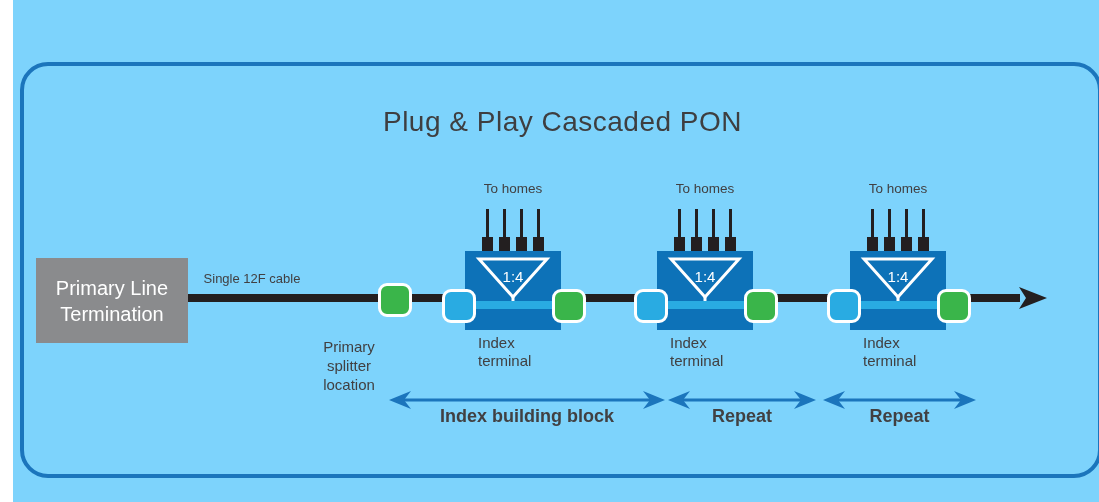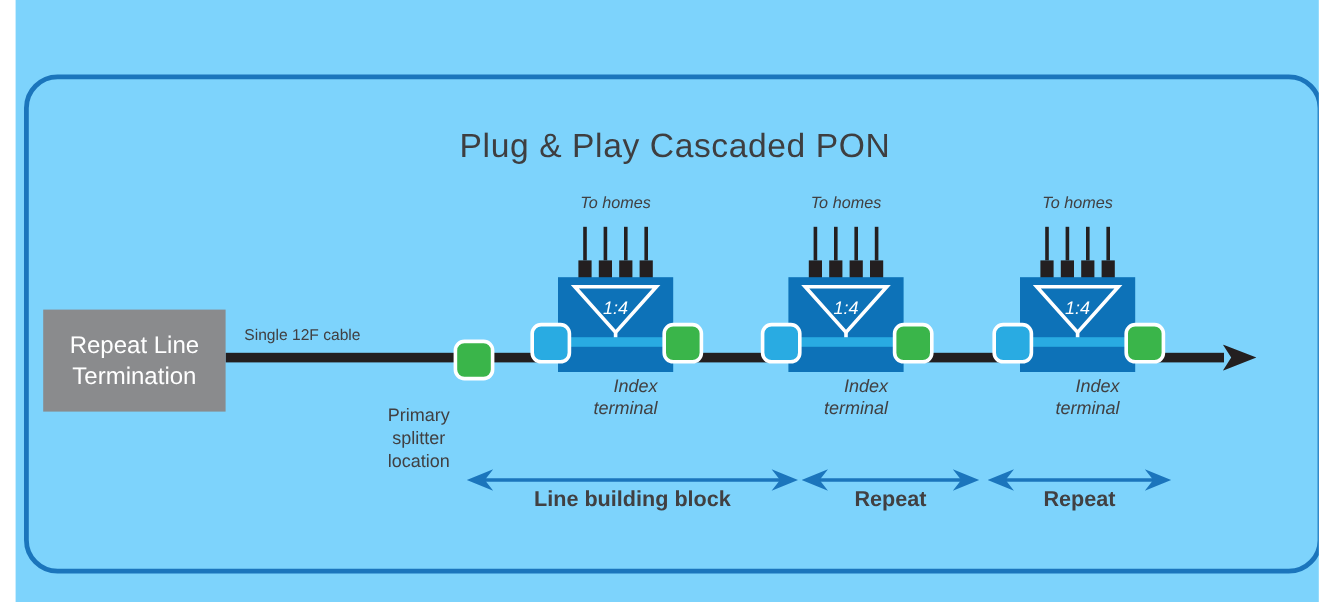--- a/index.html
+++ b/index.html
@@ -33,34 +33,34 @@
     position:absolute;width:34px;height:34px;box-sizing:border-box;
     border:3px solid #ffffff;border-radius:9px;z-index:5;
   }
   .connector.green{background:#3ab54a;}
   .connector.cyan{background:#29abe2;}
   .splitter-out{left:365px;top:283px;}
   .splitter-label{
     position:absolute;left:291px;top:338px;width:90px;text-align:center;
     font-size:15px;line-height:1.26;color:#414042;
   }
-  .terminal{position:absolute;top:156px;width:120px;height:200px;font-style:italic;}
+  .terminal{position:absolute;top:176px;width:120px;height:200px;}
   .t1{left:440px;} .t2{left:632px;} .t3{left:825px;}
   .homes-label{
     position:absolute;top:5px;left:0;width:100%;text-align:center;
     font-size:13.5px;color:#414042;
   }
   .pin-line{position:absolute;top:33px;width:3px;height:28px;background:#231f20;}
   .pin-plug{position:absolute;top:61px;width:11px;height:15px;background:#231f20;}
   .terminal-box{position:absolute;left:12px;top:75px;width:96px;height:79px;background:#0d72b8;z-index:1;}
   .pass-line{position:absolute;left:2px;right:2px;top:125px;height:8px;background:#29abe2;z-index:2;}
   .conn-in{left:-11px;top:113px;}
   .conn-out{left:99px;top:113px;}
   .terminal-label{
-    position:absolute;top:158px;left:25px;width:70px;text-align:right;
+    position:absolute;top:158px;left:25px;width:70px;text-align:left;
     font-size:15px;line-height:1.2;color:#414042;
   }
   .span-arrow{position:absolute;top:390px;height:20px;}
   .sa1{left:376px;width:276px;}
   .sa2{left:655px;width:148px;}
   .sa3{left:810px;width:153px;}
   .span-label{
     position:absolute;top:406px;text-align:center;font-size:18px;font-weight:bold;color:#414042;
   }
   .sl1{left:376px;width:276px;}
@@ -78,21 +78,21 @@
   <div class="title">Plug &amp; Play Cascaded PON</div>
 
   <div class="main-line"></div>
   <div class="main-arrowhead">
     <svg width="28" height="22" viewBox="0 0 28 22">
         <polygon points="0,0 28,11 0,22 7,11" fill="#231f20"></polygon>
       </svg>
   </div>
 
   <div class="olt-box">
-    <span>Repeat Line Termination</span>
+    <span>Primary Line Termination</span>
   </div>
 
   <div class="cable-label">Single 12F cable</div>
 
   <div class="connector green splitter-out"></div>
   <div class="splitter-label">Primary splitter location</div>
 
   <div class="terminal t1">
     <div class="homes-label">To homes</div>
     <div>
@@ -183,17 +183,17 @@
     </svg>
   </div>
   <div class="span-arrow sa3">
     <svg width="153" height="20" viewBox="0 0 153 20">
       <line x1="12" y1="10" x2="141" y2="10" stroke="#1b75bc" stroke-width="3"></line>
       <polygon points="22,1 0,10 22,19 15,10" fill="#1b75bc"></polygon>
       <polygon points="131,1 153,10 131,19 138,10" fill="#1b75bc"></polygon>
     </svg>
   </div>
 
-  <div class="span-label sl1">Line building block</div>
+  <div class="span-label sl1">Index building block</div>
   <div class="span-label sl2">Repeat</div>
   <div class="span-label sl3">Repeat</div>
 
 </div>
 
 </body></html>

